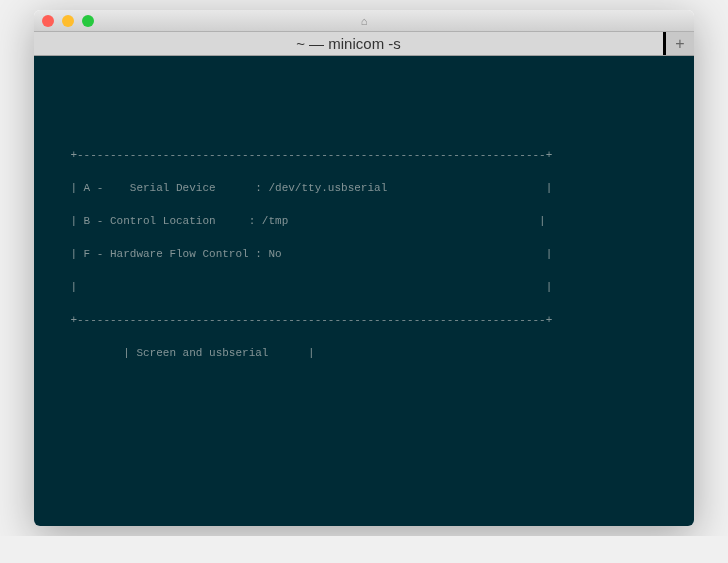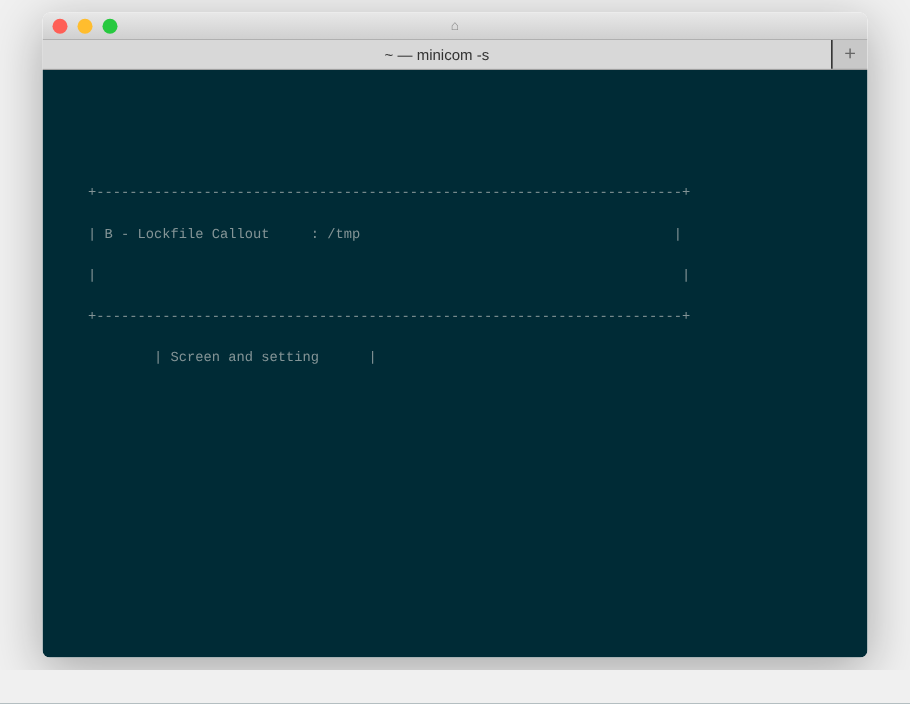--- a/index.html
+++ b/index.html
@@ -62,24 +62,24 @@
       background: #c8c8c8;
       border-bottom: 1px solid #a0a0a0;
       display: flex;
       align-items: stretch;
     }
     .tab {
       flex: 1;
       display: flex;
       align-items: center;
       justify-content: center;
-      font-size: 12px;
+      font-size: 15px;
       color: #333;
       background: #d8d8d8;
-      border-right: 1px solid #000000;
+      border-right: 3px solid #000000;
     }
     .tab-add {
       width: 28px;
       display: flex;
       align-items: center;
       justify-content: center;
       color: #666;
       font-size: 16px;
       cursor: pointer;
     }
@@ -115,23 +115,25 @@
   <div class="tabbar">
     <div class="tab">
       <span>~ — minicom -s</span>
     </div>
     <div class="tab-add">+</div>
   </div>
   <div class="terminal">
 <div class="terminal-line"> </div>
 <div class="terminal-line"> </div>
 <div class="terminal-line">    +-----------------------------------------------------------------------+</div>
-<div class="terminal-line">    | B - Lockfile Callout     : /tmp                                      |</div>
+<div class="terminal-line">    | A -    Serial Device      : /dev/tty.usbserial                        |</div>
+<div class="terminal-line">    | B - Control Location     : /tmp                                      |</div>
+<div class="terminal-line">    | F - Hardware Flow Control : No                                        |</div>
 <div class="terminal-line">    |                                                                       |</div>
 <div class="terminal-line">    +-----------------------------------------------------------------------+</div>
-<div class="terminal-line">            | Screen and setting      |</div>
+<div class="terminal-line">            | Screen and usbserial      |</div>
 
 
 
 
 
   </div>
 </div>
 
 </body></html>

